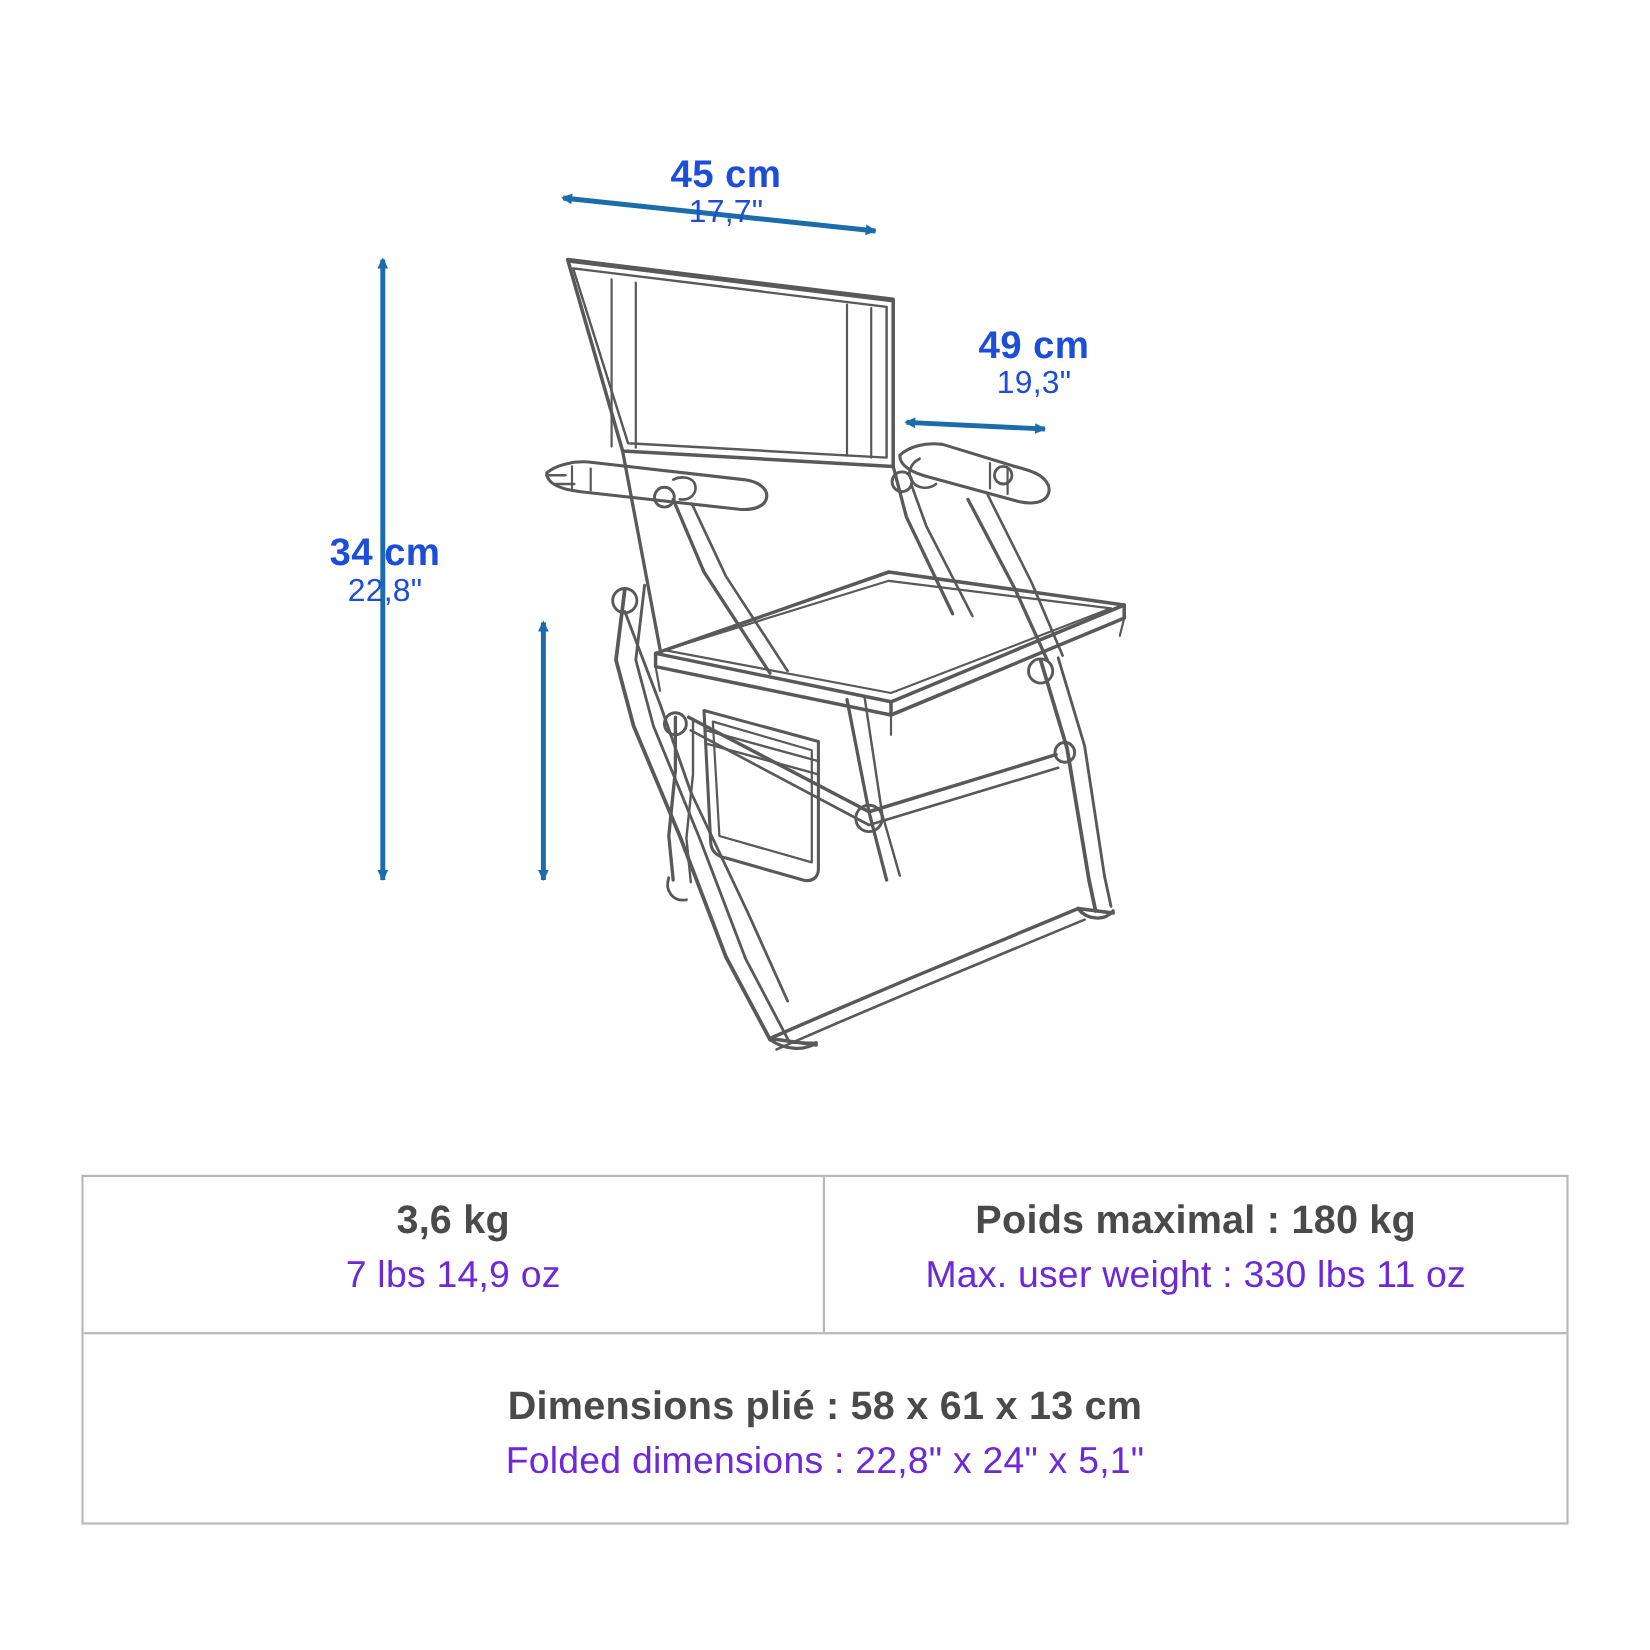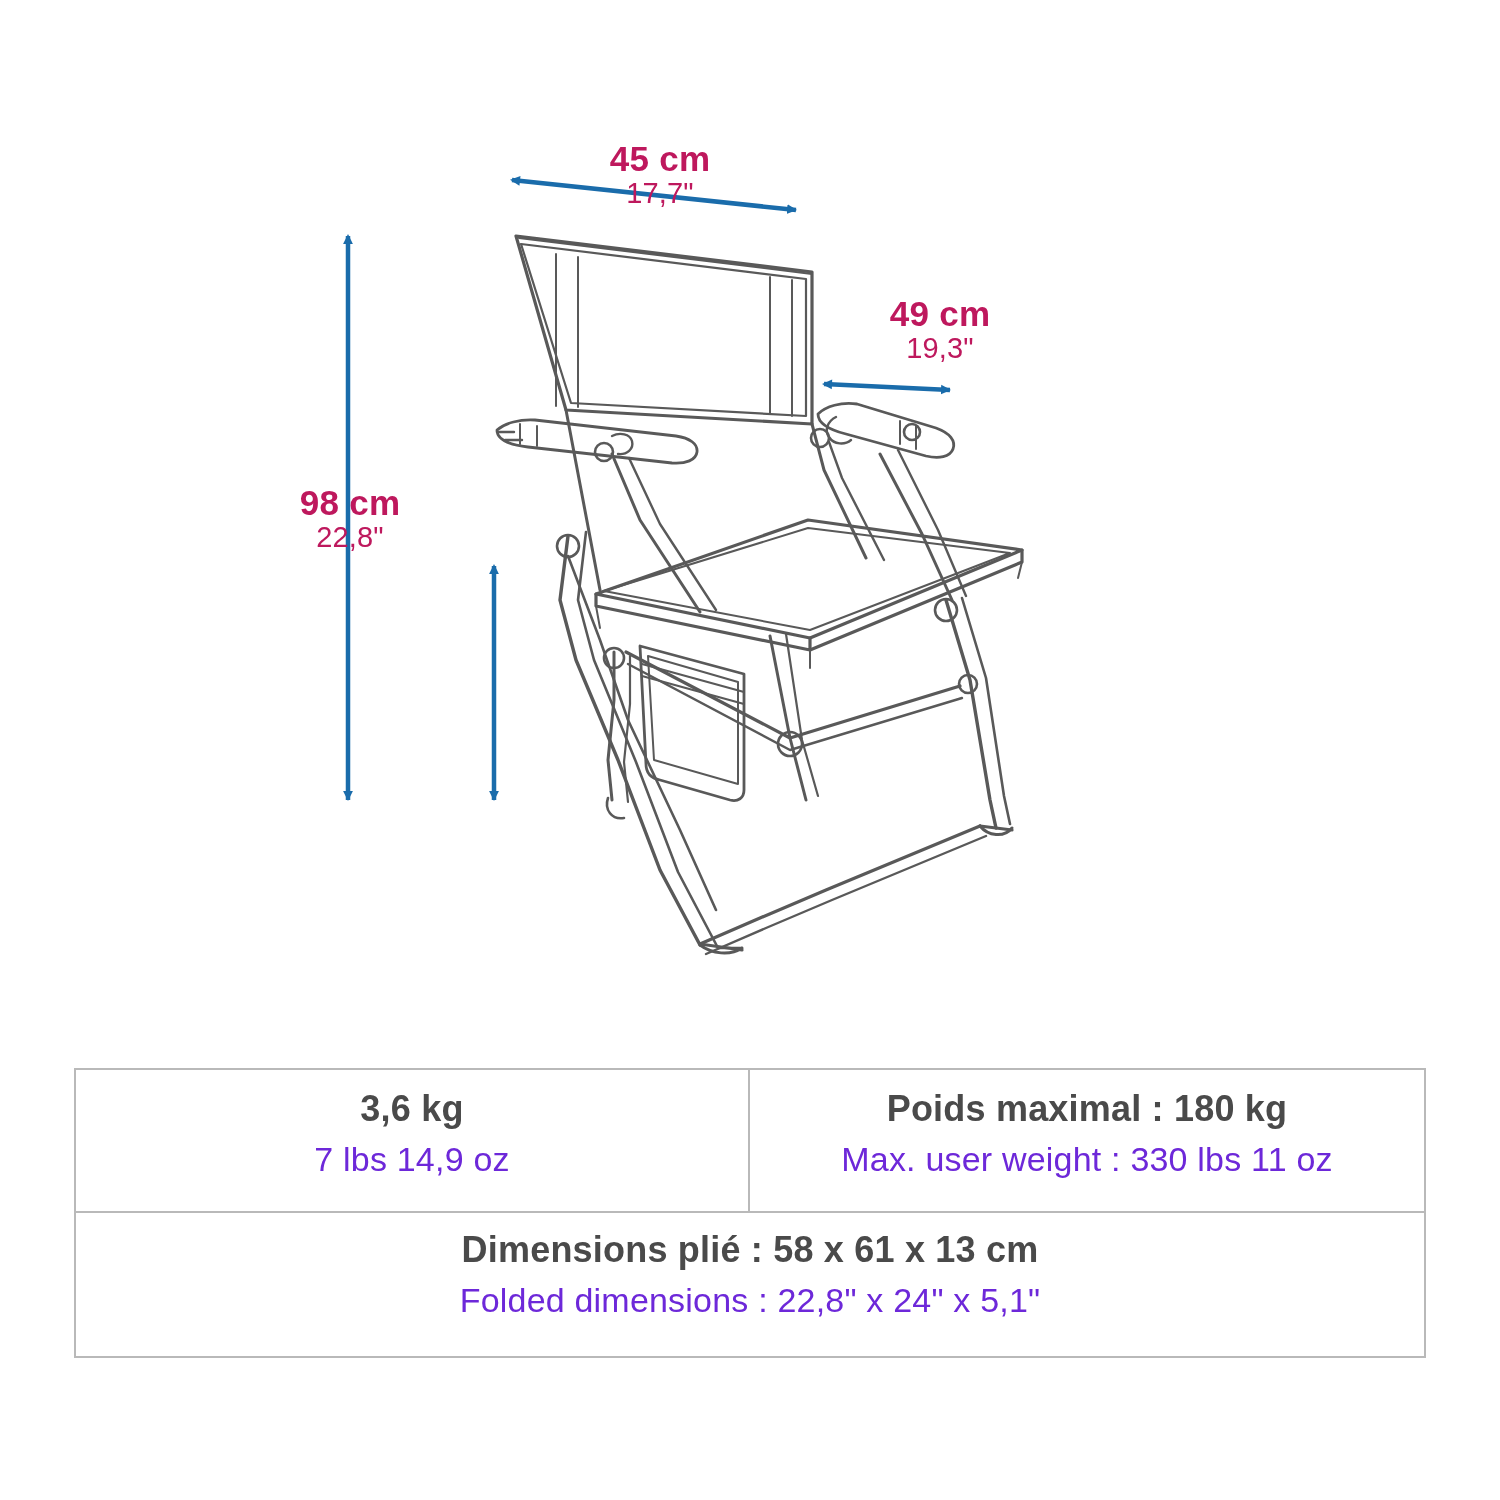--- a/index.html
+++ b/index.html
@@ -20,21 +20,21 @@
     position: absolute;
     left: 0;
     top: 0;
     width: 1500px;
     height: 1040px;
   }
 
   .dim-label {
     position: absolute;
     text-align: center;
-    color: #be185d;
+    color: #1d4ed8;
     line-height: 1.08;
     white-space: nowrap;
   }
   .dim-label .metric {
     font-size: 35px;
     font-weight: bold;
     letter-spacing: 0.3px;
   }
   .dim-label .imperial {
     font-size: 29px;
@@ -70,21 +70,21 @@
   }
   .spec-cell.left-cell {
     border-right: 2px solid #b9b9b9;
     flex: 0 0 50%;
   }
   .spec-cell.right-cell {
     flex: 0 0 50%;
   }
   .spec-cell.full-cell {
     flex: 1 1 100%;
-    padding: 14px 20px 34px 20px;
+    padding: 42px 20px 34px 20px;
   }
   .spec-primary {
     font-size: 36px;
     font-weight: bold;
     color: #4a4a4a;
     line-height: 1.25;
     letter-spacing: 0.2px;
   }
   .spec-secondary {
     font-size: 34px;
@@ -216,21 +216,21 @@
     <div class="metric">45 cm</div>
     <div class="imperial">17,7"</div>
   </div>
 
   <div class="dim-label" id="label-depth">
     <div class="metric">49 cm</div>
     <div class="imperial">19,3"</div>
   </div>
 
   <div class="dim-label" id="label-height">
-    <div class="metric">98 cm</div>
+    <div class="metric">34 cm</div>
     <div class="imperial">22,8"</div>
   </div>
 
 </div>
 
 <div id="spec-table">
 
   <div class="spec-row top">
     <div class="spec-cell left-cell">
       <div class="spec-primary">3,6 kg</div>

